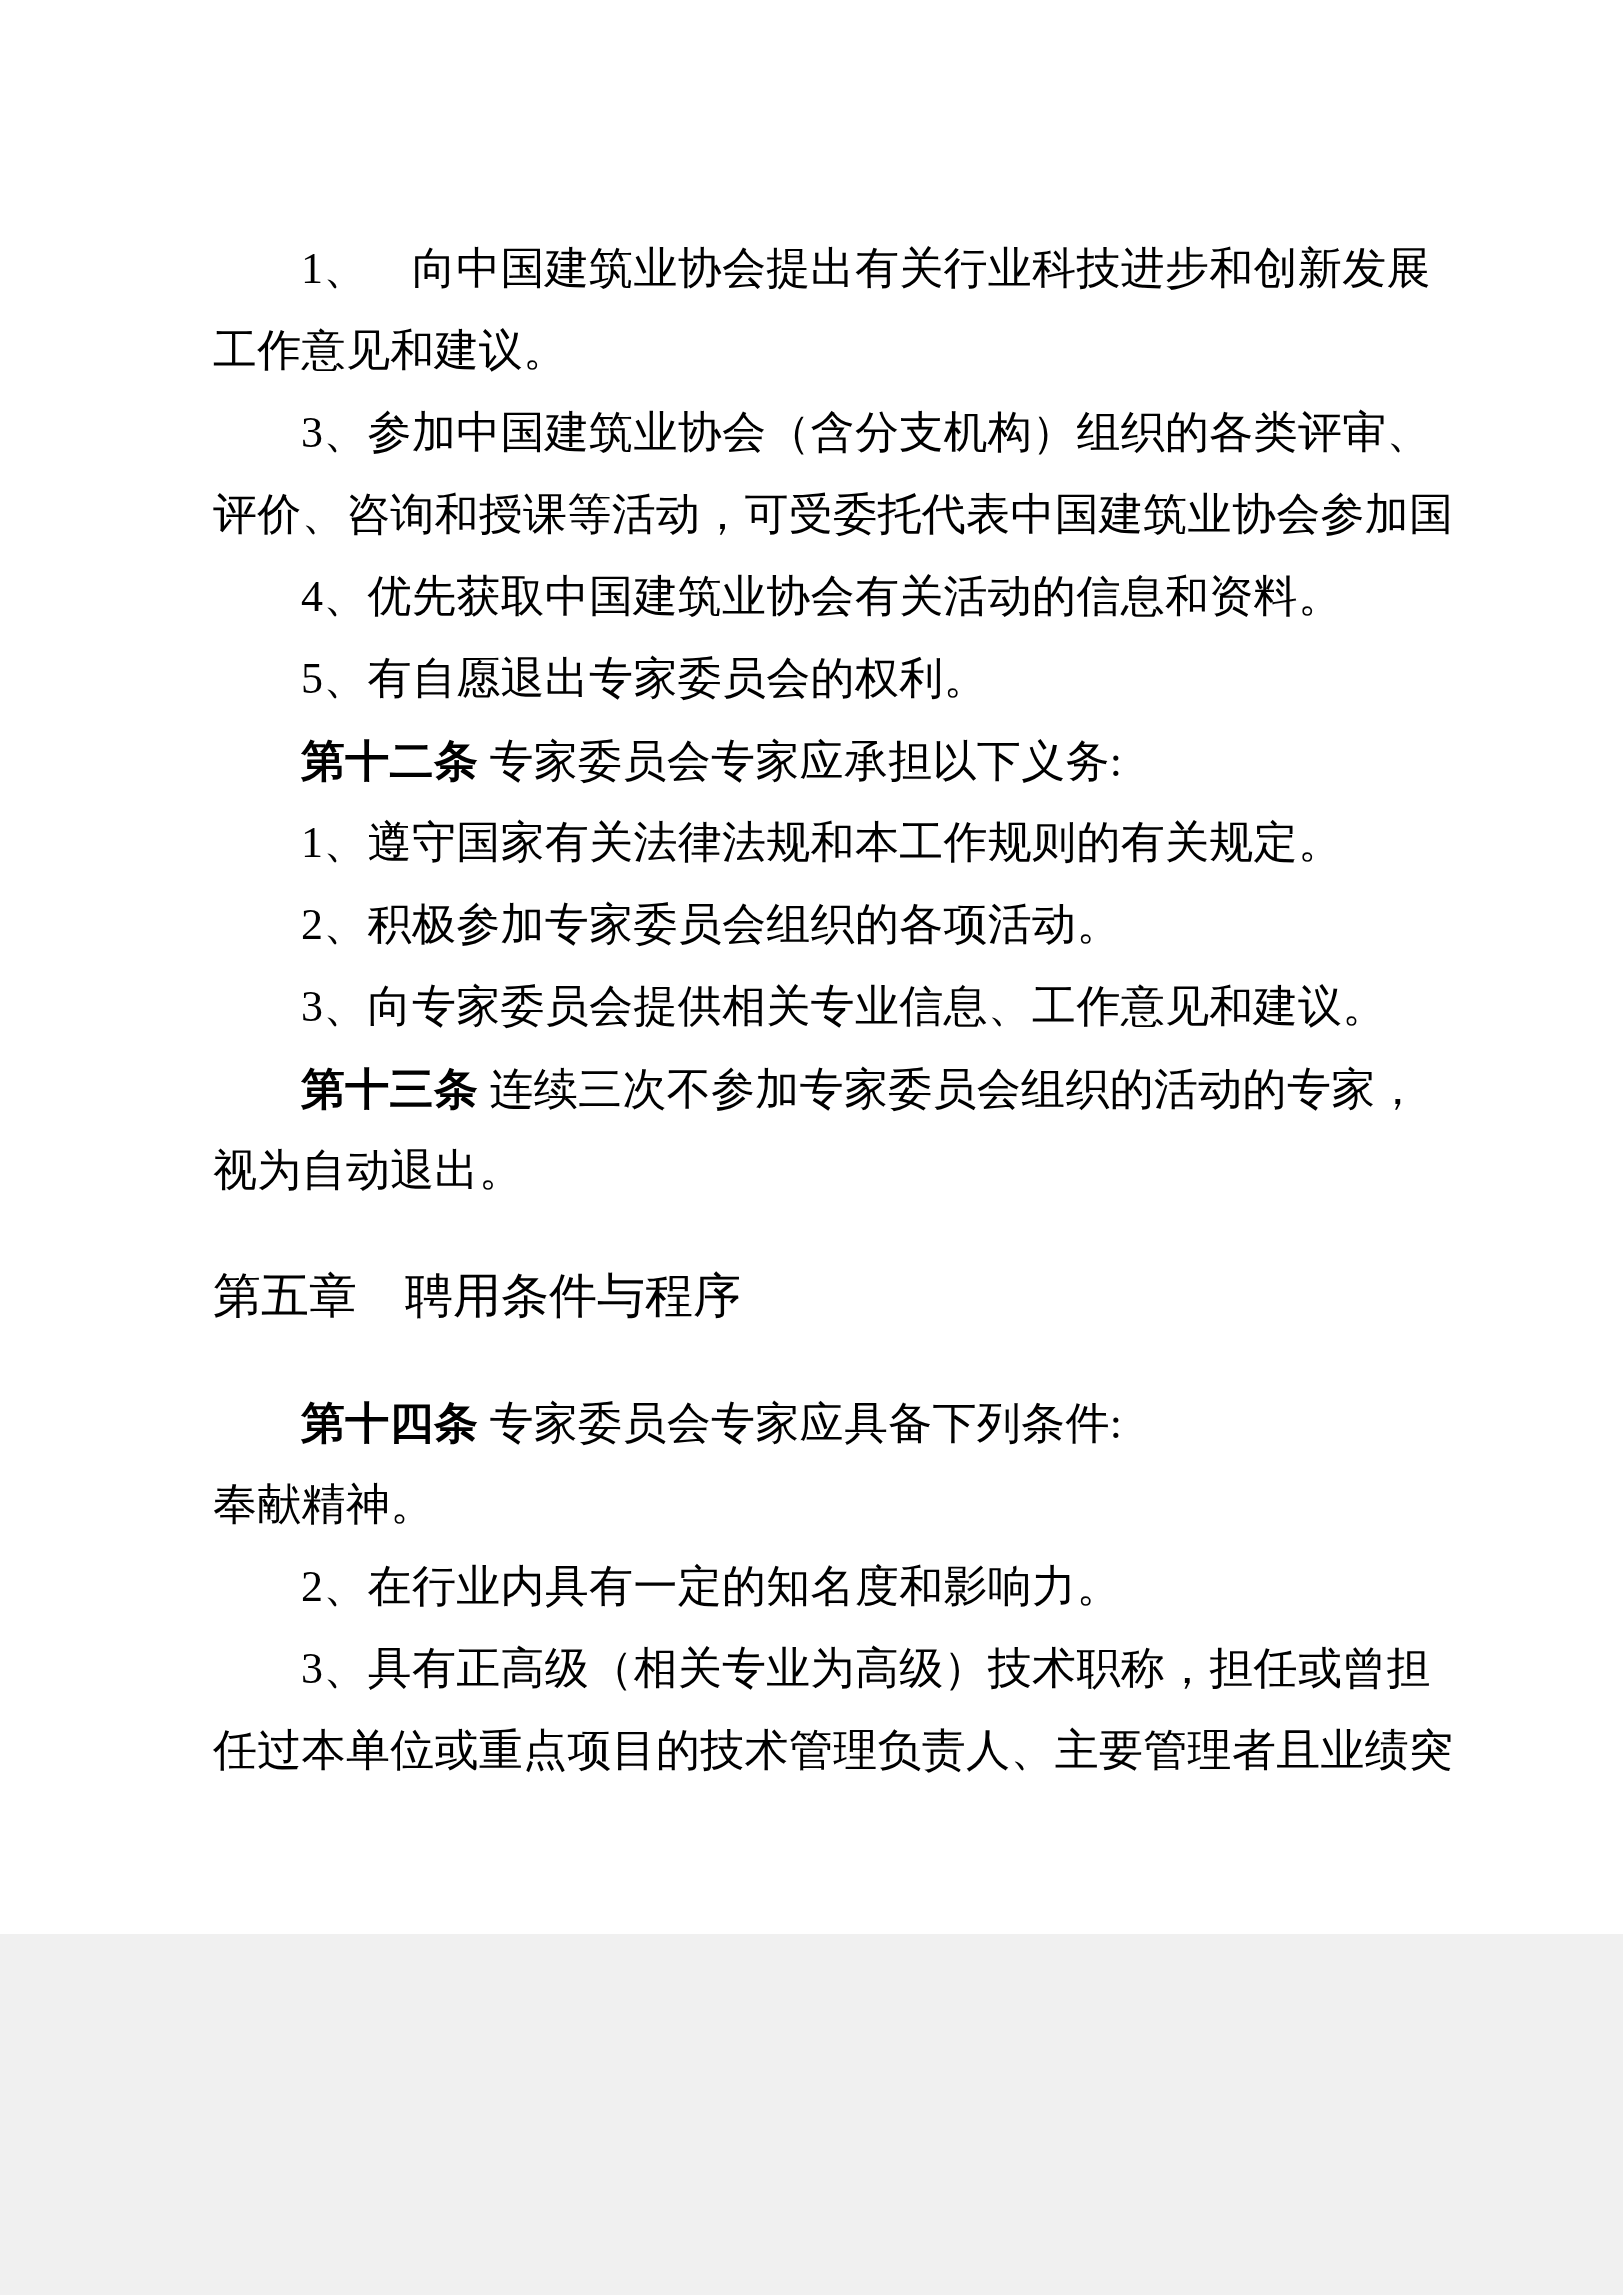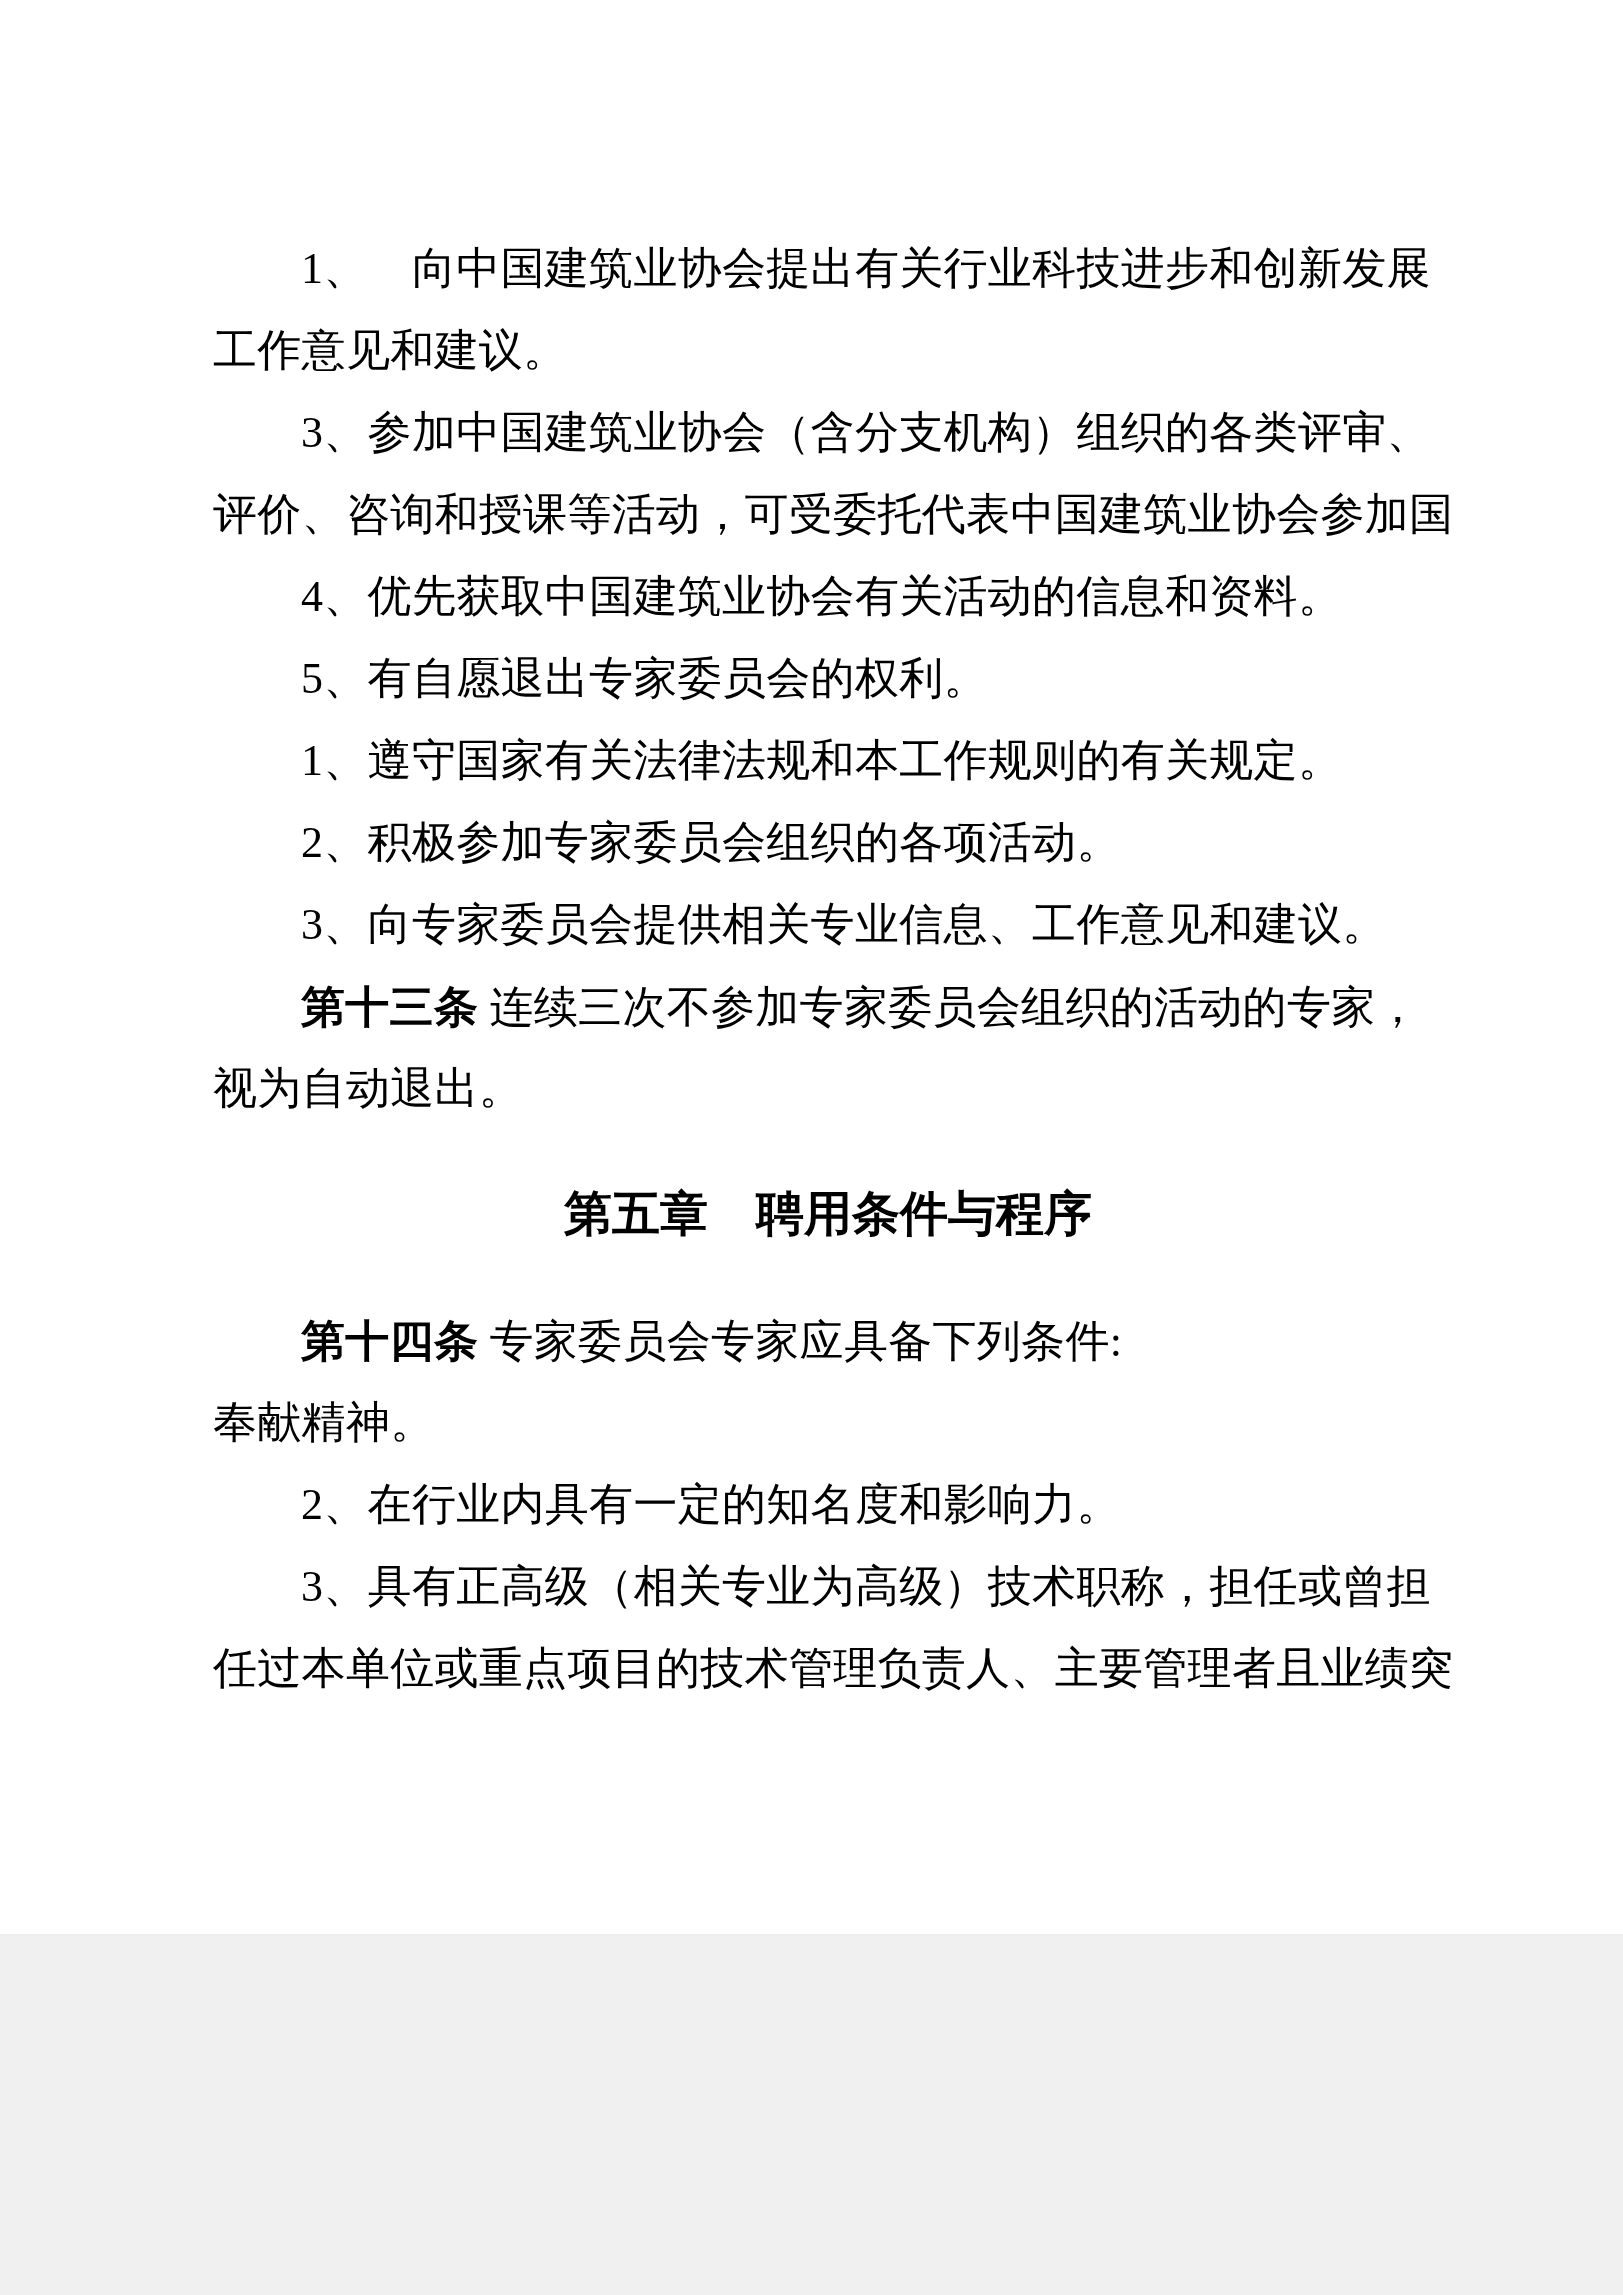--- a/index.html
+++ b/index.html
@@ -34,23 +34,22 @@
     padding-left: 88px;
   }
   .lead {
     font-weight: bold;
     font-family: "Liberation Sans", "DejaVu Sans", sans-serif;
   }
   .chapter {
     font-size: 48px;
     line-height: 82px;
     height: 82px;
-    font-weight: bold;
+    font-weight: normal;
     font-family: "Liberation Sans", "DejaVu Sans", sans-serif;
-    text-align: center;
     margin-top: 43px;
     margin-bottom: 45px;
     white-space: nowrap;
   }
   .page-number {
     position: absolute;
     top: 2140px;
     left: 0;
     width: 100%;
     text-align: center;
@@ -64,20 +63,23 @@
 <div class="page">
   <div class="content">
 
     <div class="line indent">1、　向中国建筑业协会提出有关行业科技进步和创新发展</div>
     <div class="line">工作意见和建议。</div>
     <div class="line indent">3、参加中国建筑业协会（含分支机构）组织的各类评审、</div>
     <div class="line">评价、咨询和授课等活动，可受委托代表中国建筑业协会参加国</div>
     <div class="line indent">4、优先获取中国建筑业协会有关活动的信息和资料。</div>
     <div class="line indent">5、有自愿退出专家委员会的权利。</div>
 
+    <div class="line indent">
+      <span class="lead">第十二条</span><span> 专家委员会专家应承担以下义务:</span>
+    </div>
 
     <div class="line indent">1、遵守国家有关法律法规和本工作规则的有关规定。</div>
     <div class="line indent">2、积极参加专家委员会组织的各项活动。</div>
     <div class="line indent">3、向专家委员会提供相关专业信息、工作意见和建议。</div>
 
     <div class="line indent">
       <span class="lead">第十三条</span><span> 连续三次不参加专家委员会组织的活动的专家，</span>
     </div>
 
     <div class="line">视为自动退出。</div>

